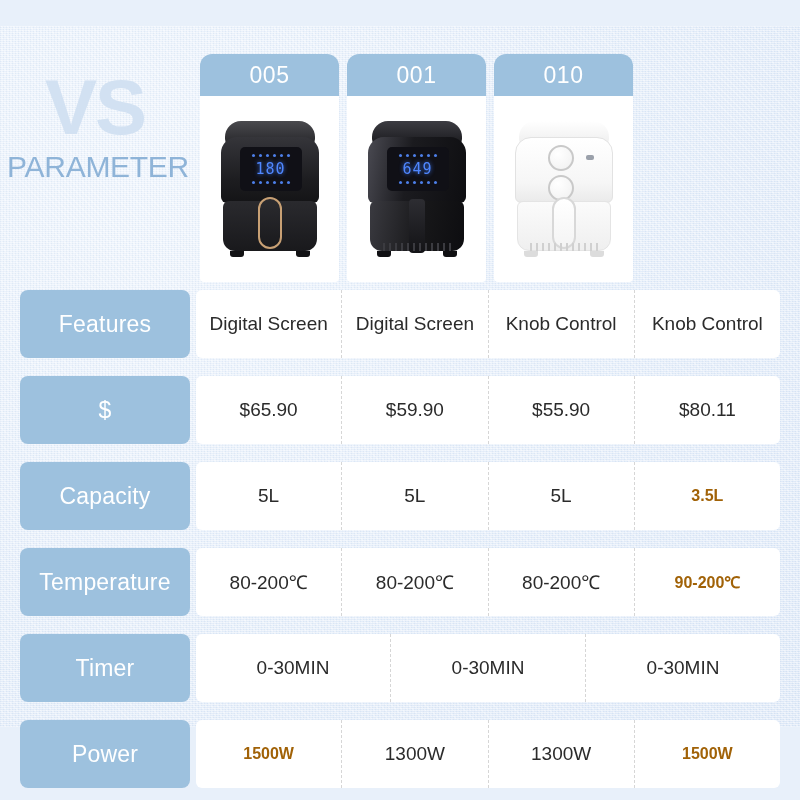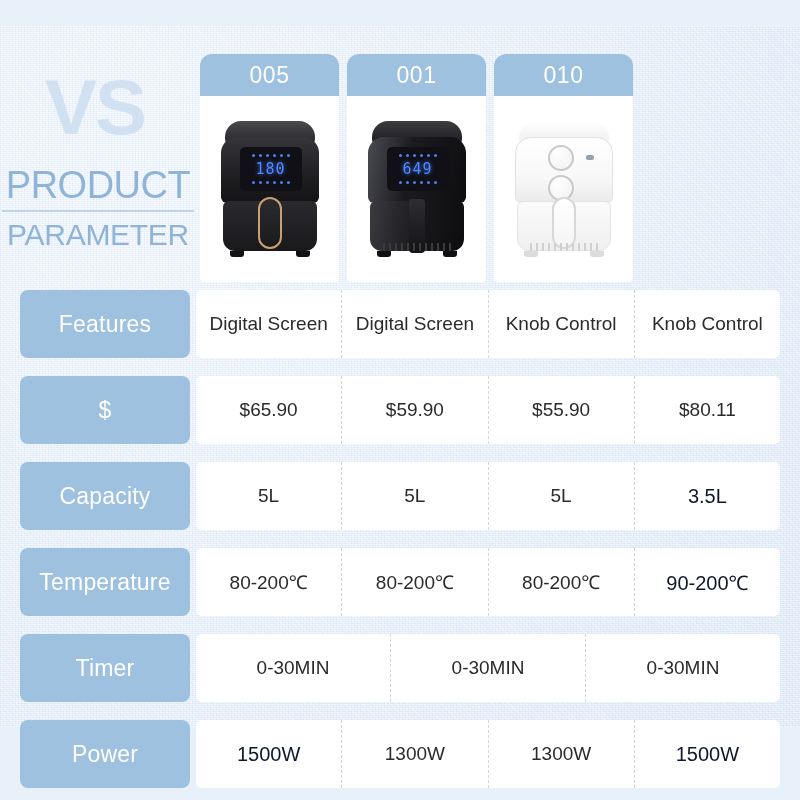--- a/index.html
+++ b/index.html
@@ -285,33 +285,32 @@
     align-items: center;
     justify-content: center;
     font-size: 19px;
     color: #2b2b2b;
     border-right: 1px dashed #d6d6d6;
     padding: 0 4px;
     text-align: center;
   }
   .cell:last-child { border-right: none; }
   .cell.hl {
-    color: #0f172a;
-    font-weight: 400;
-    font-size: 20px;
+    color: #a16207;
+    font-weight: 700;
+    font-size: 16px;
   }
 </style>
 </head>
 <body>
 
 <div id="page">
 
   <div class="title-block">
     <div class="vs-word">VS</div>
-    <div class="product-word">PRODUCT</div>
     <div class="parameter-word">PARAMETER</div>
   </div>
 
   <div class="product-cards">
 
     <div class="product-card">
       <div class="card-inner">
         <div class="card-head">005</div>
         <div class="card-body">
           <div class="fryer dark">

